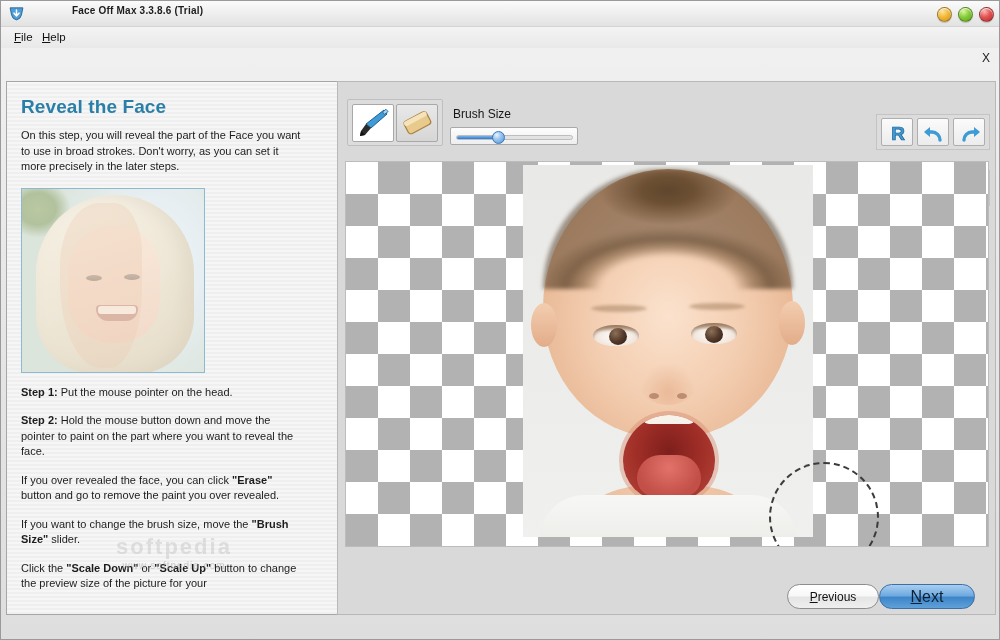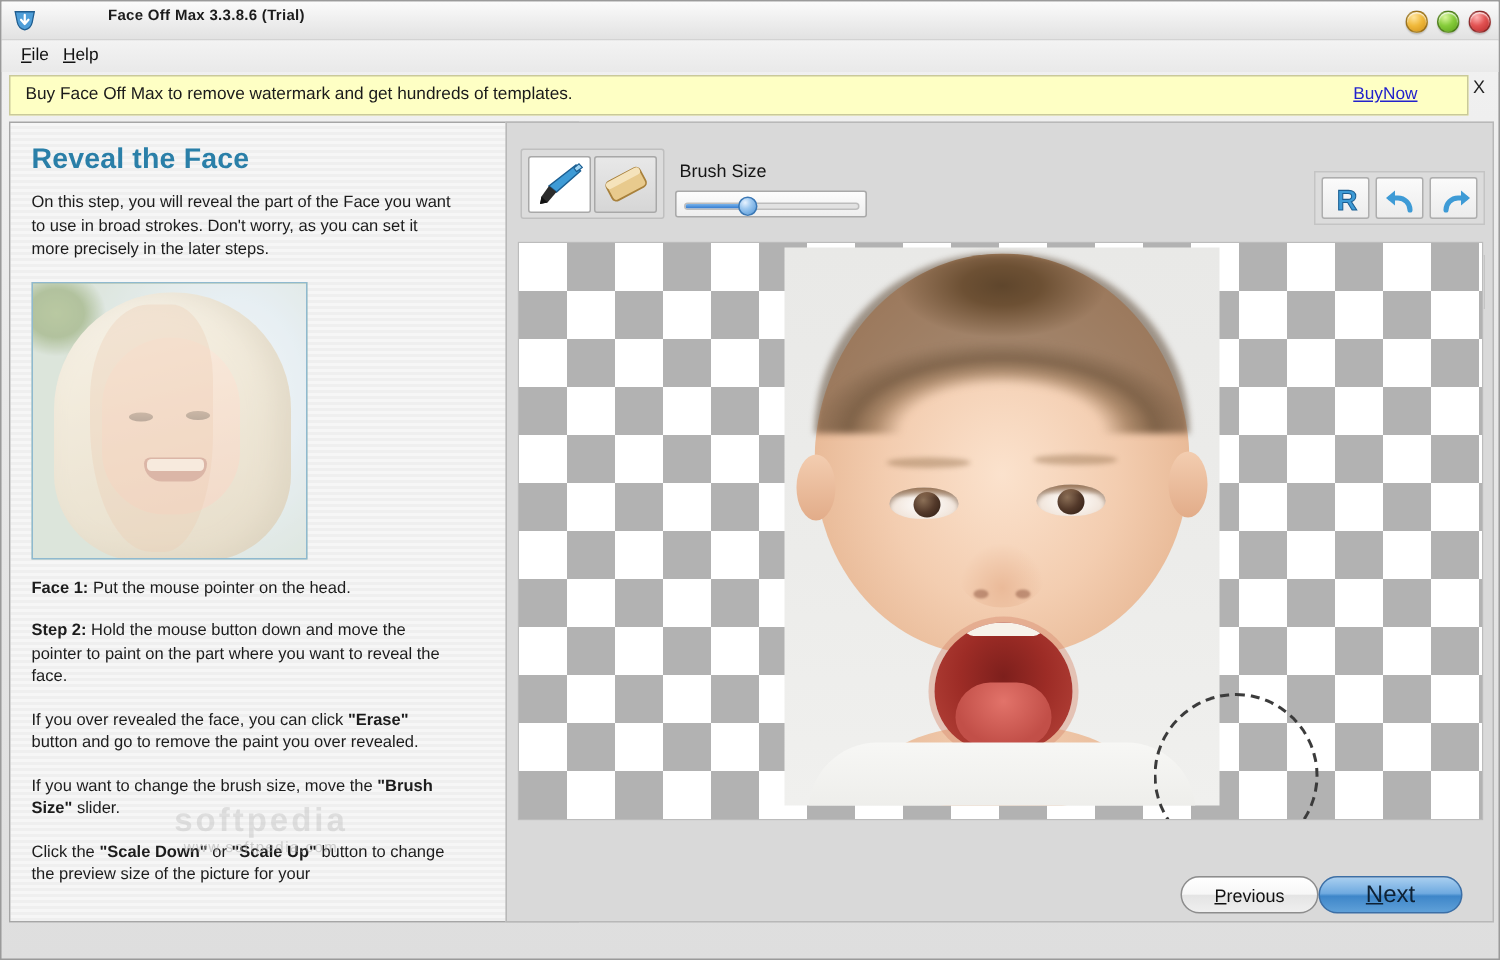--- a/index.html
+++ b/index.html
@@ -356,24 +356,20 @@
     <div class="win-btn" id="btn-min"></div>
     <div class="win-btn" id="btn-max"></div>
     <div class="win-btn" id="btn-close"></div>
   </div>
 
   <div id="menubar">
     <div class="menu-item" id="menu-file"><span class="u">F</span><span>ile</span></div>
     <div class="menu-item" id="menu-help"><span class="u">H</span><span>elp</span></div>
   </div>
 
-  <div id="banner">
-    <div id="banner-text">Buy Face Off Max to remove watermark and get hundreds of templates.</div>
-    <div id="banner-buy">BuyNow</div>
-  </div>
   <div id="banner-close">X</div>
 
   <div id="left-panel">
     <div id="left-stripes"></div>
 
     <div id="left-content">
       <div id="help-title">Reveal the Face</div>
       <div class="help-p">On this step, you will reveal the part of the Face you want to use in broad strokes. Don't worry, as you can set it more precisely in the later steps.</div>
 
       <div id="sample-image">
@@ -383,21 +379,21 @@
         <div class="si-layer" id="si-face"></div>
         <div class="si-layer" id="si-eye-l"></div>
         <div class="si-layer" id="si-eye-r"></div>
         <div class="si-layer" id="si-mouth">
             <div id="si-teeth"></div>
           </div>
         <div class="si-layer" id="si-reveal"></div>
         <div class="si-layer" id="si-wash"></div>
       </div>
 
-      <div class="help-p"><b>Face 1:</b><span> Put the mouse pointer on the head.</span></div>
+      <div class="help-p"><b>Step 1:</b><span> Put the mouse pointer on the head.</span></div>
       <div class="help-p"><b>Step 2:</b><span> Hold the mouse button down and move the pointer to paint on the part where you want to reveal the face.</span></div>
 
       <div class="help-p"><span>If you over revealed the face, you can click </span><b>"Erase"</b><span> button and go to remove the paint you over revealed.</span></div>
 
       <div class="help-p"><span>If you want to change the brush size, move the </span><b>"Brush Size"</b><span> slider.</span></div>
 
       <div class="help-p"><span>Click the </span><b>"Scale Down"</b><span> or </span><b>"Scale Up"</b><span> button to change the preview size of the picture for your</span></div>
     </div>
 
     <div id="panel-watermark">

